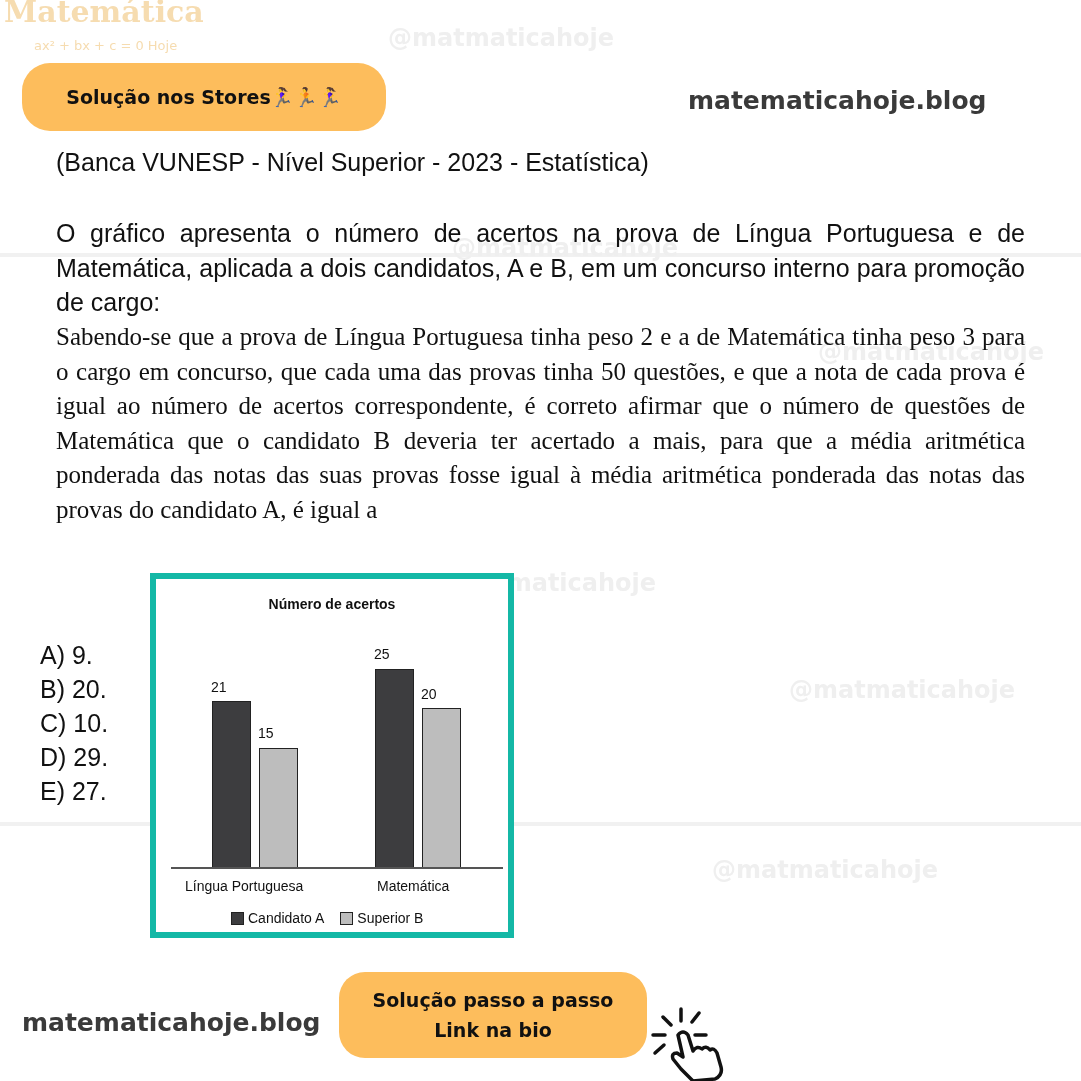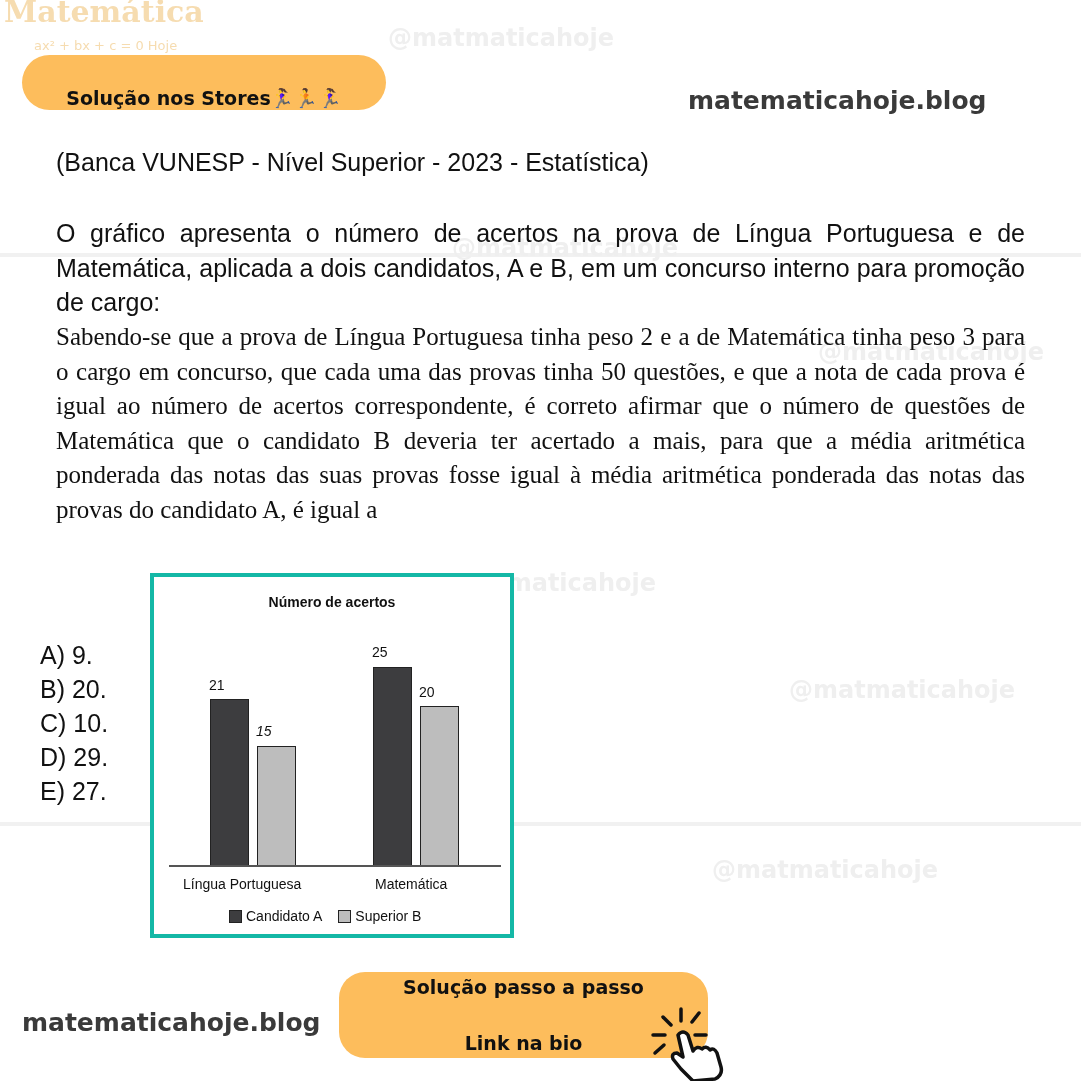--- a/index.html
+++ b/index.html
@@ -11,62 +11,62 @@
     position: absolute; font-family: "DejaVu Sans", sans-serif; font-weight: bold;
     font-size: 24px; color: #efefef; white-space: nowrap; z-index: 0; margin-top: 16px;
   }
   .hline { position: absolute; left: 0; width: 1081px; height: 4px; background: #f1f1f1; z-index: 0; }
   .logo {
     position: absolute; left: 0; top: -6px; z-index: 1; color: #f6dcb0;
   }
   .logo .big { font-family: "DejaVu Serif", serif; font-weight: bold; font-size: 30px; position: absolute; left: 4px; top: 0; white-space: nowrap; }
   .logo .small { font-family: "DejaVu Sans", sans-serif; font-size: 13px; position: absolute; left: 34px; top: 32px; white-space: nowrap; margin-top: 12px; }
   .pill-top {
-    position: absolute; left: 22px; top: 55px; width: 364px; height: 55px;
+    position: absolute; left: 22px; top: 63px; width: 364px; height: 68px;
     background: #fdbd5c; border-radius: 28px; z-index: 2;
-    display: flex; align-items: flex-end; justify-content: center;
+    display: flex; align-items: center; justify-content: center;
     font-family: "DejaVu Sans", sans-serif; font-weight: bold; font-size: 19px; color: #111;
   }
   .blog-top {
     position: absolute; left: 688px; top: 86px; font-family: "DejaVu Sans", sans-serif;
     font-weight: bold; font-size: 25px; color: #3a3a3a; z-index: 2;
   }
   .title {
     position: absolute; left: 56px; top: 148px; font-weight: normal; font-size: 25px; z-index: 2;
   }
   .para {
     position: absolute; left: 56px; width: 969px; font-size: 25px; line-height: 34.6px;
     text-align: justify; z-index: 2;
   }
   .p1 { top: 216px; }
   .p2 { top: 320px; font-family: Liberation Serif, serif; }
   .options {
     position: absolute; left: 40px; top: 638px; font-size: 25px; line-height: 34px; z-index: 2;
   }
   .chart {
     position: absolute; left: 150px; top: 573px; width: 364px; height: 365px;
-    border: 4px solid #14b8a6; background: #fff; z-index: 3; box-sizing: border-box;
+    border: 6px solid #14b8a6; background: #fff; z-index: 3; box-sizing: border-box;
   }
   .chart-title { position: absolute; top: 17px; left: 0; width: 100%; text-align: center; font-weight: bold; font-size: 14px; color: #111; }
   .axis { position: absolute; left: 15px; width: 332px; top: 288px; height: 2px; background: #555; }
   .bar { position: absolute; border: 1.5px solid #222; box-sizing: border-box; }
   .bar.a { background: #3d3d3f; }
   .bar.b { background: #bdbdbd; }
   .val { position: absolute; font-size: 14px; color: #111; width: 40px; }
   .cat { position: absolute; top: 299px; font-size: 14px; color: #111; white-space: nowrap; }
   .legend { position: absolute; top: 331px; left: 75px; font-size: 14px; color: #111; display: flex; align-items: center; gap: 4px; white-space: nowrap; }
   .sw { display: inline-block; width: 11px; height: 11px; border: 1px solid #222; }
   .blog-bottom {
     position: absolute; left: 22px; top: 1008px; font-family: "DejaVu Sans", sans-serif;
     font-weight: bold; font-size: 25px; color: #3a3a3a; z-index: 2;
   }
   .pill-bottom {
-    position: absolute; left: 339px; top: 972px; width: 369px; height: 86px;
+    position: absolute; left: 339px; top: 972px; width: 308px; height: 86px;
     background: #fdbd5c; border-radius: 26px; z-index: 2;
-    display: flex; flex-direction: column; align-items: center; justify-content: space-between;
+    display: flex; flex-direction: column; align-items: center; justify-content: center;
     font-family: "DejaVu Sans", sans-serif; font-weight: bold; font-size: 19px; color: #111; line-height: 30px;
   }
   .hand { position: absolute; left: 645px; top: 995px; width: 85px; height: 86px; z-index: 4; }
 </style>
 </head>
 <body>
 
 <div class="hline" style="top:253px;"></div>
 <div class="hline" style="top:822px;"></div>
 <div class="wm" style="left:388px;top:8px;">@matmaticahoje</div>
@@ -95,21 +95,21 @@
   <div>C) 10.</div>
   <div>D) 29.</div>
   <div>E) 27.</div>
 </div>
 
 <div class="chart">
   <div class="chart-title">Número de acertos</div>
 
   <div class="val" style="left:55px;top:100px;">21</div>
   <div class="bar a" style="left:56px;top:122px;width:39px;height:167px;"></div>
-  <div class="val" style="left:102px;top:146px;font-style:italic;">15</div>
+  <div class="val" style="left:102px;top:146px;">15</div>
   <div class="bar b" style="left:103px;top:169px;width:39px;height:120px;"></div>
 
   <div class="val" style="left:218px;top:67px;">25</div>
   <div class="bar a" style="left:219px;top:90px;width:39px;height:199px;"></div>
   <div class="val" style="left:265px;top:107px;">20</div>
   <div class="bar b" style="left:266px;top:129px;width:39px;height:160px;"></div>
 
   <div class="axis"></div>
   <div class="cat" style="left:29px;">Língua Portuguesa</div>
   <div class="cat" style="left:221px;">Matemática</div>

